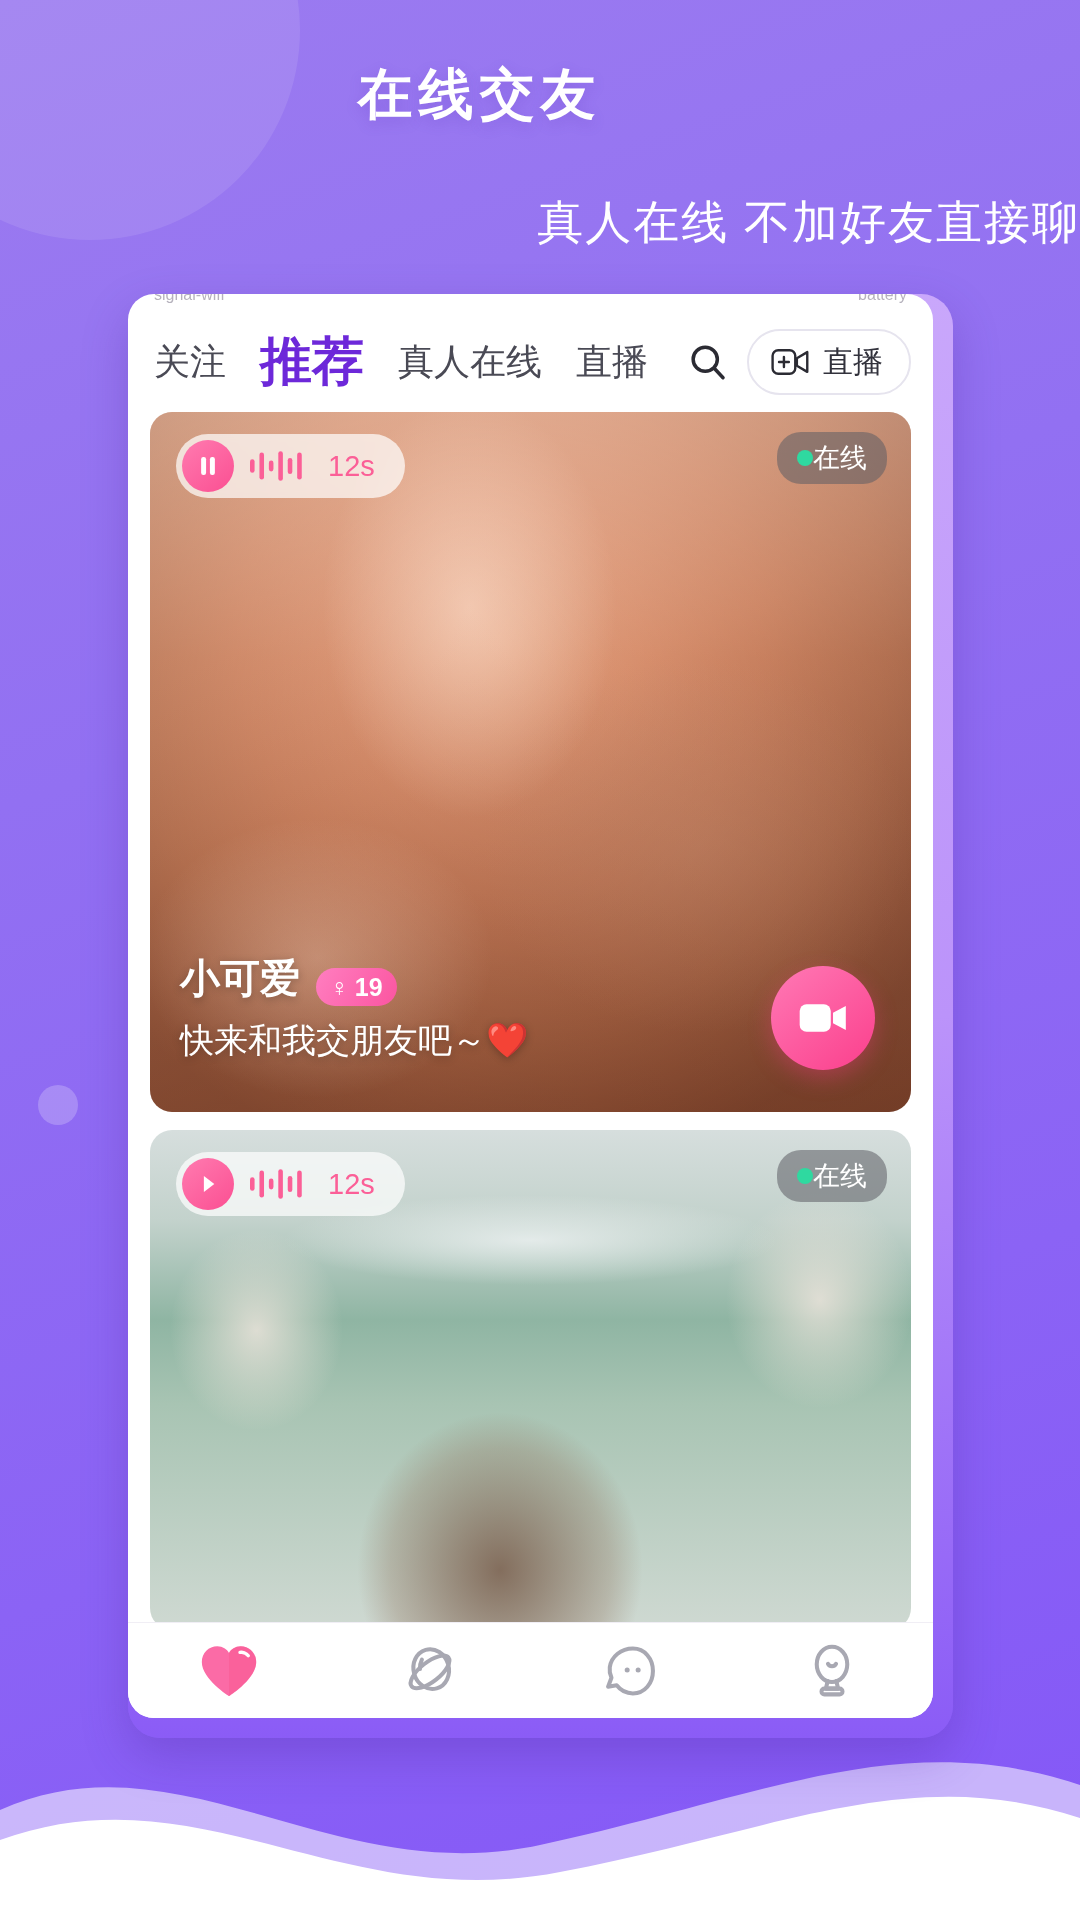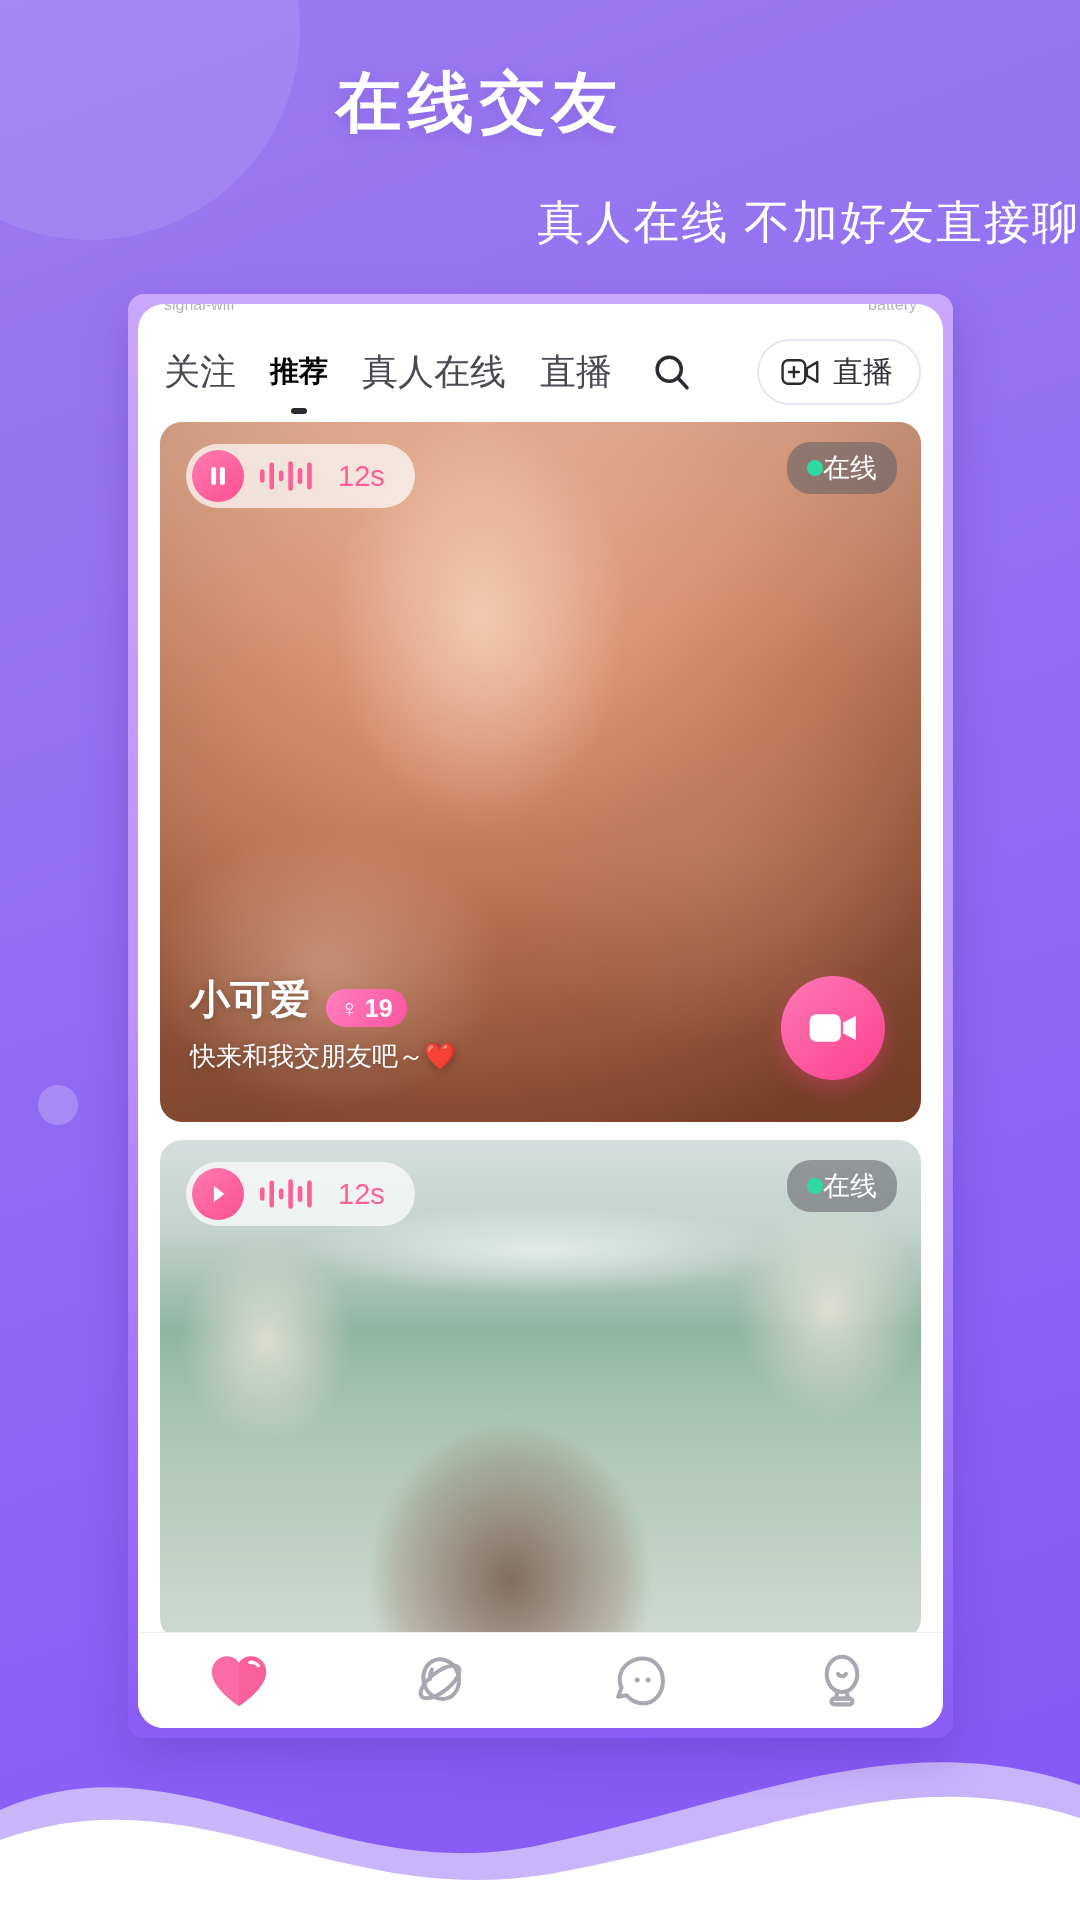--- a/index.html
+++ b/index.html
@@ -27,40 +27,39 @@
   }
   .bg-wave {
     position: absolute; left: 0; bottom: 0; width: 1080px; height: 230px;
   }
 
   
   .headline {
     position: absolute; top: 58px; left: 0; width: 959px;
     text-align: center;
     color: #ffffff;
-    font-size: 66px; font-weight: bold;
+    font-size: 55px; font-weight: bold;
     letter-spacing: 6px;
     text-shadow: 0 4px 14px rgba(90,50,180,0.22);
   }
   .subhead {
     position: absolute; top: 192px; left: 0; width: 1080px;
     text-align: right;
     color: #ffffff;
     font-size: 46px; font-weight: 400;
     letter-spacing: 2px;
   }
 
   
   .phone {
     position: absolute;
     left: 128px; top: 294px;
     width: 825px; height: 1444px;
-    border-radius: 16px;
+    border-radius: 32px;
     background: linear-gradient(180deg, #c9a7fb 0%, #bb93fa 50%, #8b5cf6 100%);
-    padding: 10px;
     box-shadow: 0 18px 46px rgba(76,36,150,0.28);
   }
   .screen {
     position: relative;
     width: 805px; height: 1424px;
     background: #ffffff;
     border-radius: 26px;
     overflow: hidden;
   }
 
@@ -83,22 +82,22 @@
     padding: 0 22px 0 26px;
   }
   .tab {
     position: relative;
     color: #4a4a55;
     font-size: 36px;
     margin-right: 34px;
     white-space: nowrap;
   }
   .tab.active {
-    color: #000000;
-    font-size: 29px;
+    color: #6d28d9;
+    font-size: 52px;
     font-weight: bold;
   }
   .tab.active .underline {
     position: absolute; left: 50%; transform: translateX(-50%);
     bottom: -22px; width: 16px; height: 6px; border-radius: 3px;
     background: #2b2b33;
   }
   .search-wrap {
     margin-left: 4px; margin-right: auto;
     display: flex; align-items: center;
@@ -198,21 +197,21 @@
   }
   .gender-pill {
     display: flex; align-items: center; gap: 6px;
     height: 38px; padding: 0 14px;
     border-radius: 19px;
     background: linear-gradient(120deg, #ff7ec0, #fb55a0);
     color: #ffffff; font-size: 25px; font-weight: bold;
   }
   .user-msg {
     margin-top: 12px;
-    color: #ffffff; font-size: 26px;
+    color: #ffffff; font-size: 34px;
     text-shadow: 0 2px 8px rgba(0,0,0,0.28);
   }
 
   
   .video-fab {
     position: absolute; right: 36px; bottom: 42px;
     width: 104px; height: 104px; border-radius: 50%;
     background: linear-gradient(140deg, #ff79b5, #fb3f8c);
     box-shadow: 0 8px 22px rgba(240,60,130,0.38);
     display: flex; align-items: center; justify-content: center;

